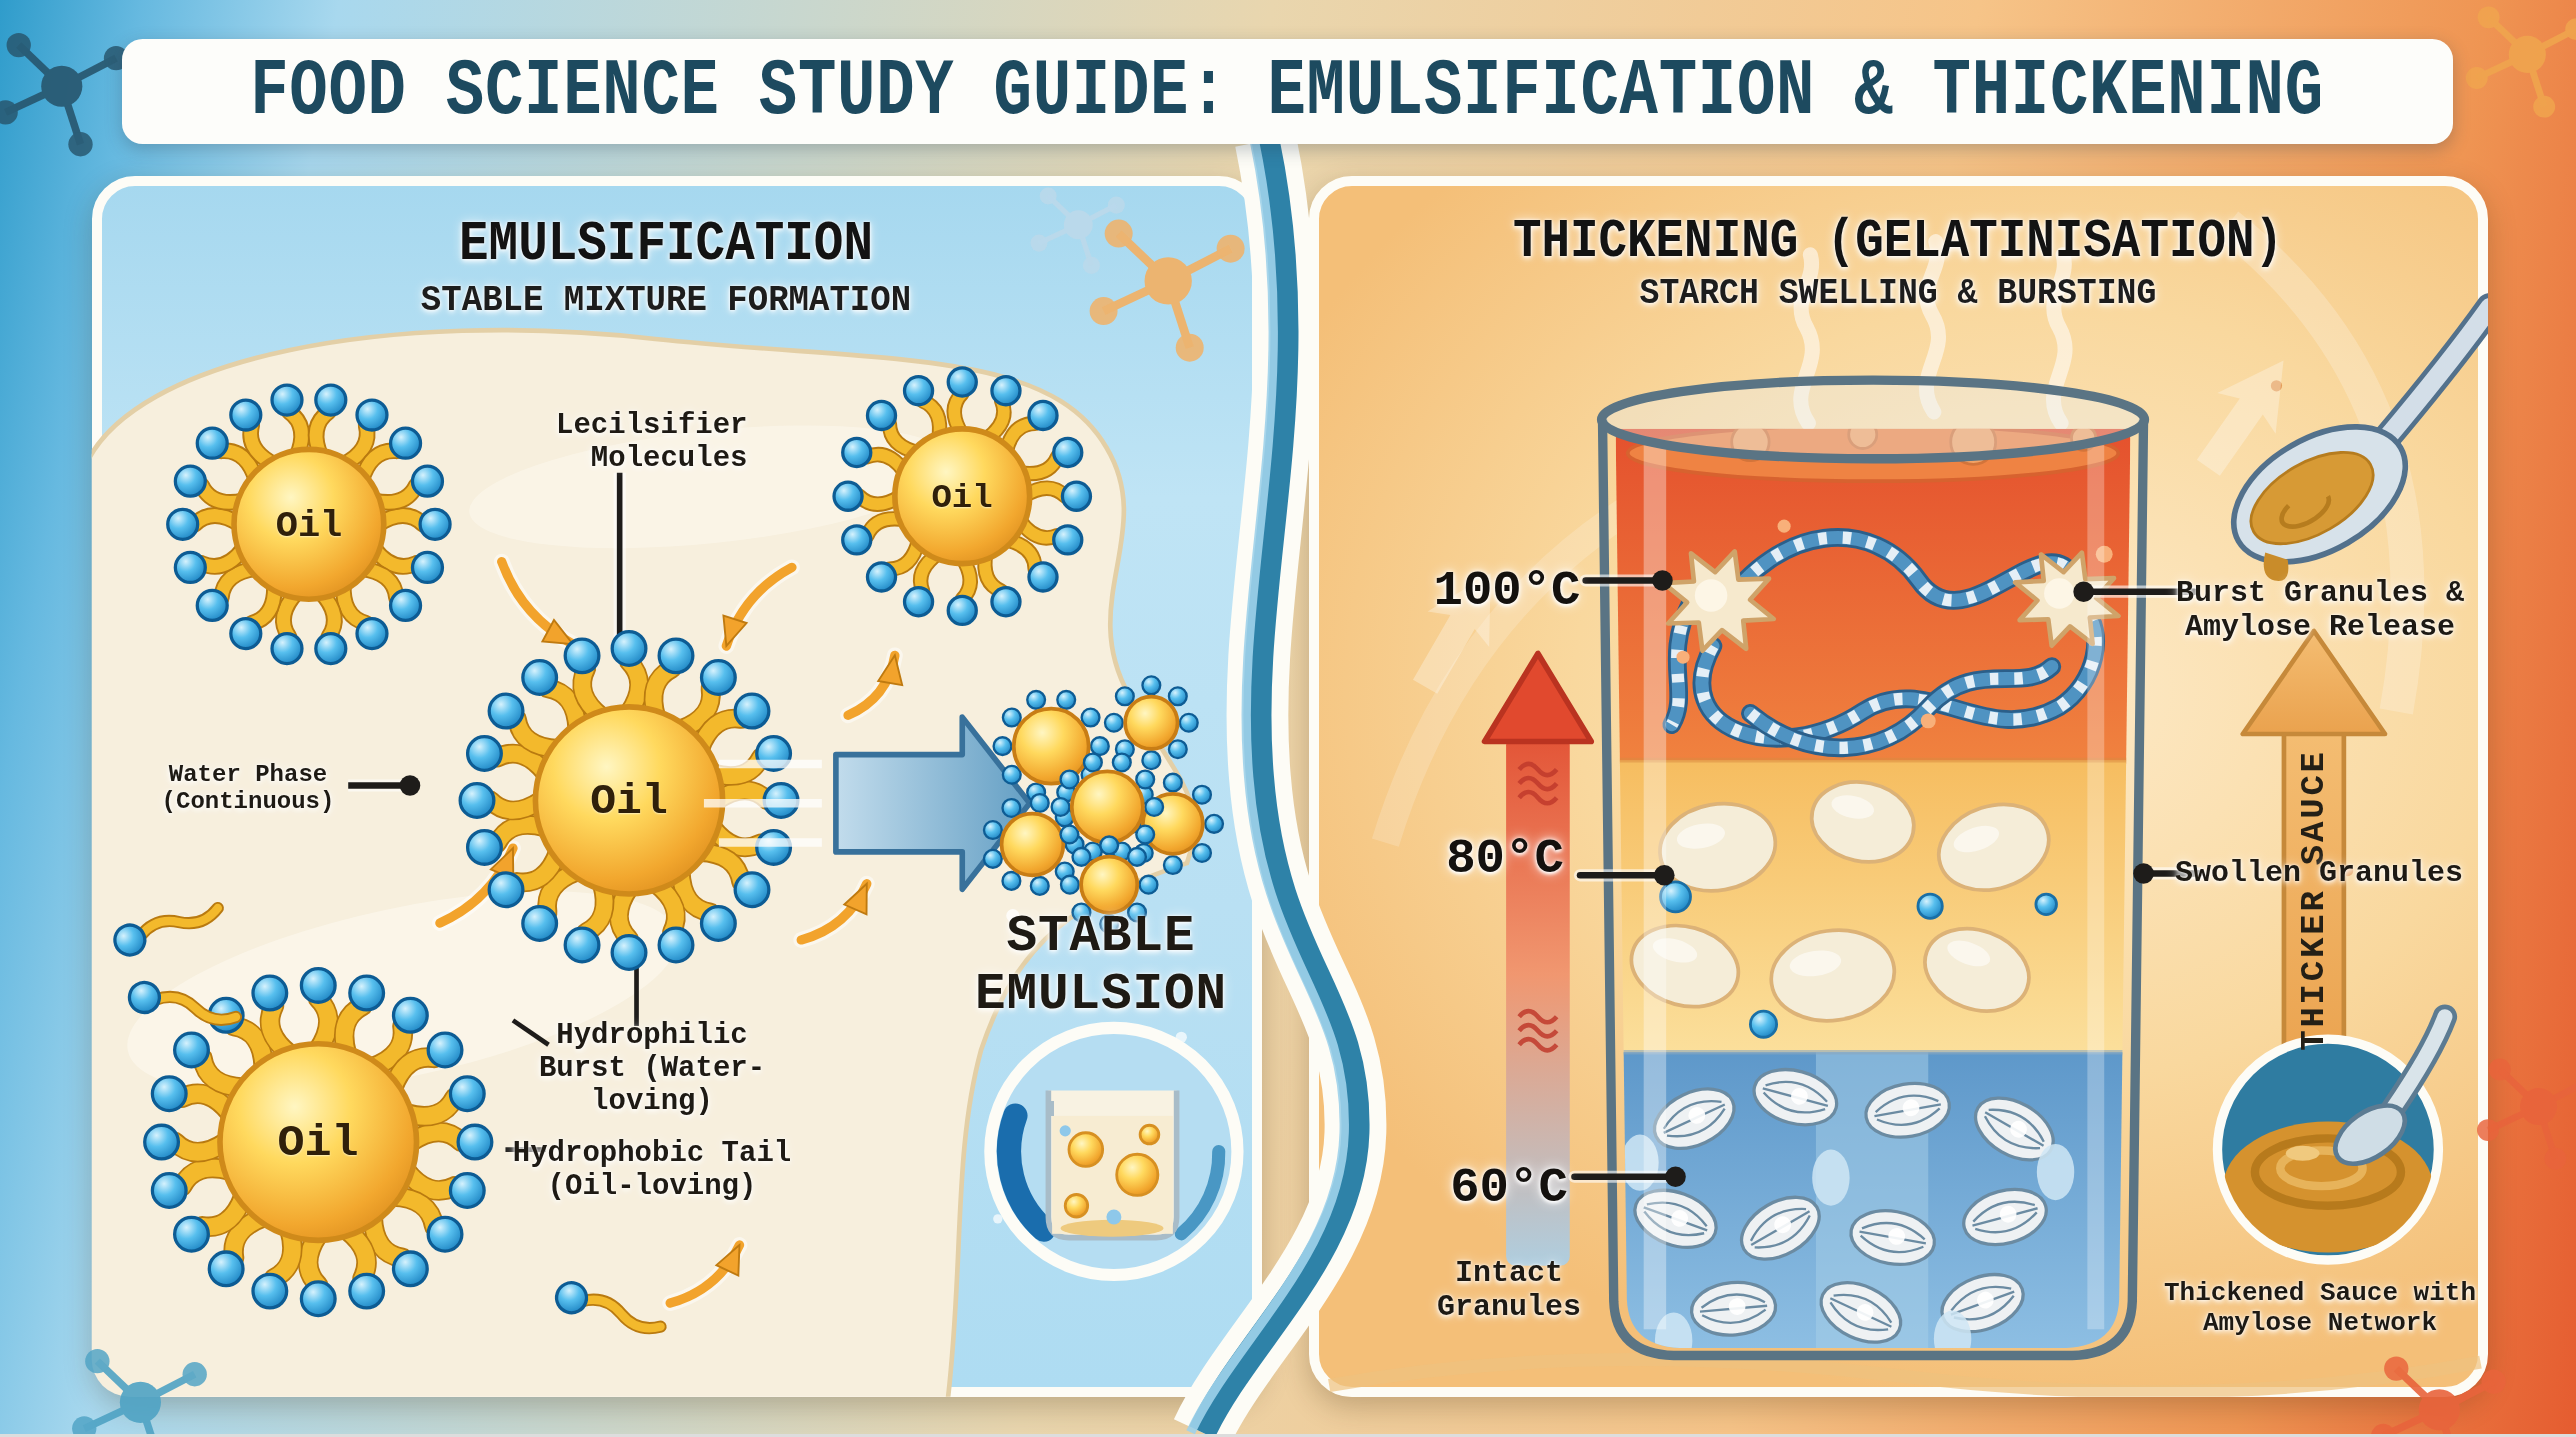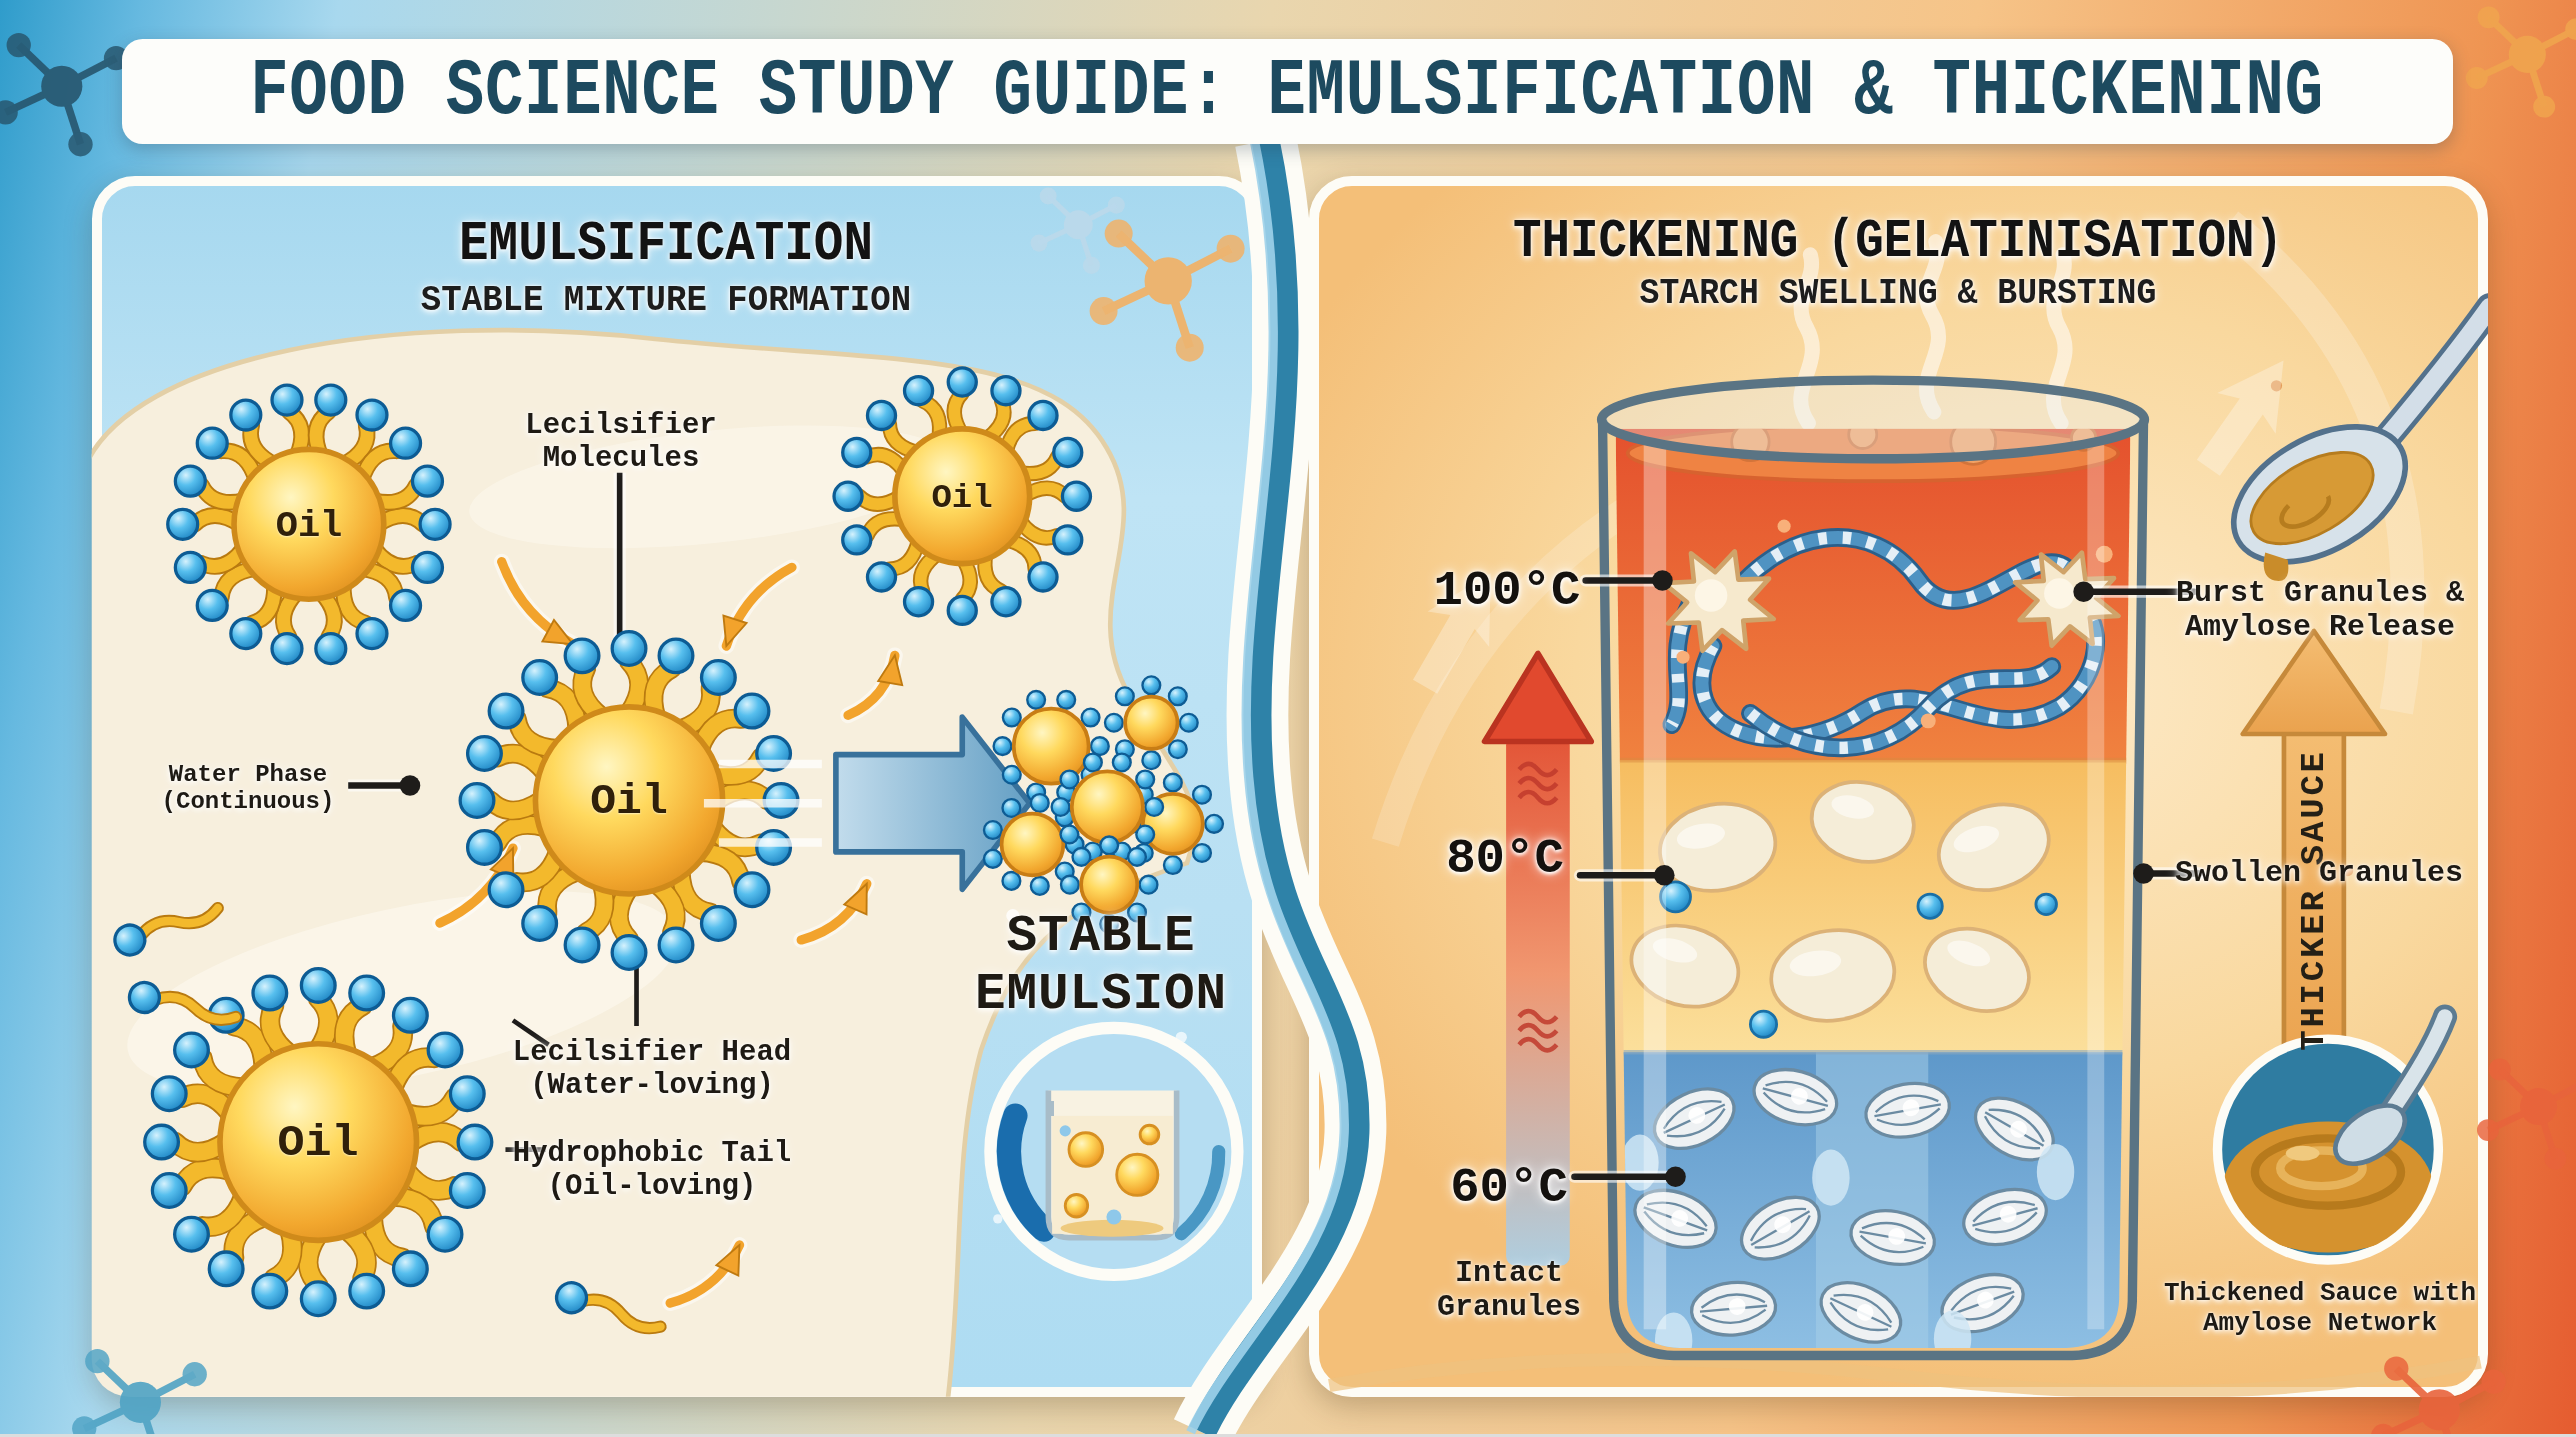--- a/index.html
+++ b/index.html
@@ -789,23 +789,23 @@
         </g>
       </g>
   </svg>
 
   <div class="abs" id="title-bar"></div>
   <div class="lbl nowrap" id="page-title">FOOD SCIENCE STUDY GUIDE: EMULSIFICATION &amp; THICKENING</div>
 
   <div class="lbl nowrap panel-heading" style="left:666px;top:245px;">EMULSIFICATION</div>
   <div class="lbl nowrap panel-sub" style="left:666px;top:300px;">STABLE MIXTURE FORMATION</div>
 
-  <div class="lbl" style="left:621px;top:442px;width:253px;font-size:29px;">Lecilsifier Molecules</div>
+  <div class="lbl" style="left:621px;top:442px;width:253px;font-size:29px;text-align:right;">Lecilsifier Molecules</div>
   <div class="lbl" style="left:248px;top:788px;width:253px;font-size:24px;">Water Phase (Continuous)</div>
-  <div class="lbl" style="left:652px;top:1069px;width:290px;font-size:29px;">Lecilsifier Head (Water-loving)</div>
+  <div class="lbl" style="left:652px;top:1069px;width:290px;font-size:29px;">Hydrophilic Burst (Water-loving)</div>
   <div class="lbl" style="left:652px;top:1170px;width:290px;font-size:29px;">Hydrophobic Tail (Oil-loving)</div>
   <div class="lbl" style="left:1101px;top:966px;width:271px;font-size:51px;font-weight:800;letter-spacing:0.9px;">STABLE EMULSION</div>
 
   <div class="lbl oil nowrap" style="left:309px;top:526px;font-size:37px;">Oil</div>
   <div class="lbl oil nowrap" style="left:962px;top:498px;font-size:34px;">Oil</div>
   <div class="lbl oil nowrap" style="left:629px;top:802px;font-size:43px;">Oil</div>
   <div class="lbl oil nowrap" style="left:318px;top:1144px;font-size:45px;">Oil</div>
 
   <div class="lbl nowrap panel-heading" style="left:1898px;top:242px;font-size:54px;">THICKENING (GELATINISATION)</div>
   <div class="lbl nowrap panel-sub" style="left:1898px;top:294px;font-size:36px;">STARCH SWELLING &amp; BURSTING</div>

